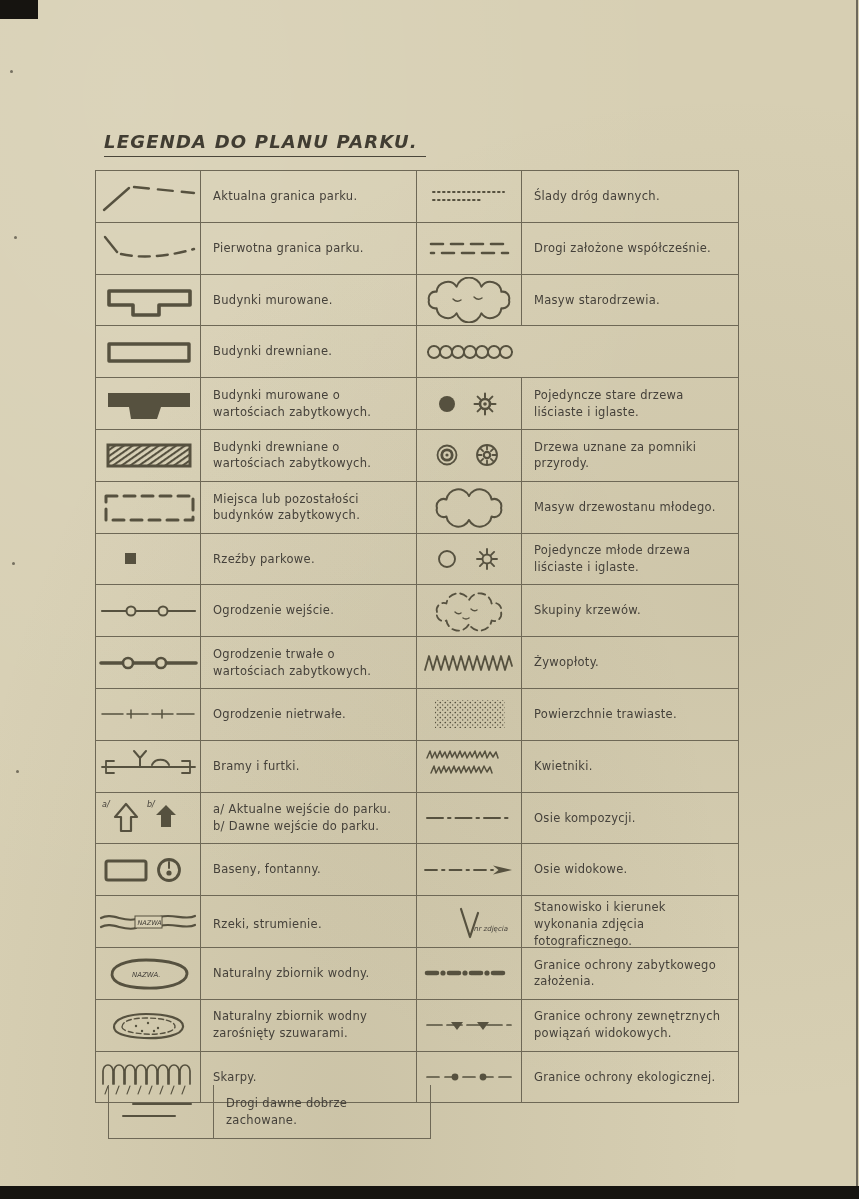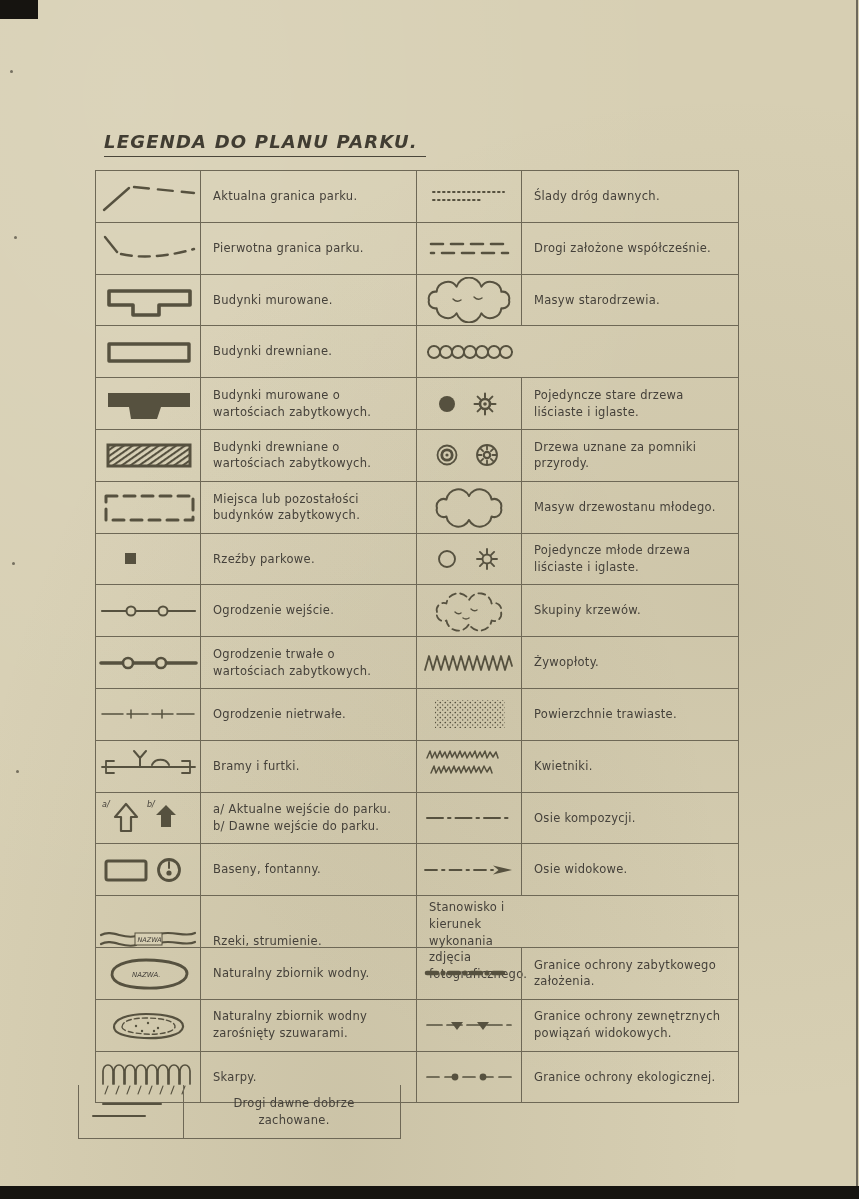--- a/index.html
+++ b/index.html
@@ -22,21 +22,21 @@
     position:absolute;left:104px;top:131px;
     font-size:18px;font-style:italic;font-weight:bold;
     letter-spacing:1.2px;color:#413d32;
     border-bottom:1.5px solid #4a463a;padding-bottom:4px;padding-right:8px;text-align:center;
   }
   .table{position:absolute;left:95px;top:170px;width:642px;border:1px solid var(--tl);}
   .row{display:grid;grid-template-columns:105px 216px 105px 216px;height:50.8px;border-bottom:1px solid var(--tl);}
   .table .row:last-child{border-bottom:none;}
   .row>div{border-right:1px solid var(--tl);min-width:0;}
   .row>div:last-child{border-right:none;}
-  .tail{position:absolute;left:78px;top:1085px;display:grid;grid-template-columns:105px 216px;height:53px;border:1px solid var(--tl);border-top:none;text-align:center;}
+  .tail{position:absolute;left:108px;top:1085px;display:grid;grid-template-columns:105px 216px;height:53px;border:1px solid var(--tl);border-top:none;}
   .tail>div{border-right:1px solid var(--tl);}
   .tail>div:last-child{border-right:none;}
   .sym{display:flex;align-items:center;justify-content:center;}
   .lab{
     display:flex;align-items:center;
     padding:3px 8px 3px 12px;
     font-size:11.5px;color:var(--txt);
     letter-spacing:.3px;line-height:1.45;white-space:pre-line;
   }
   svg{display:block;}
@@ -320,20 +320,26 @@
   <div class="row">
     <div class="sym">
       <svg width="100" height="46" viewBox="0 0 100 46">
         <path class="s" stroke-width="2.2" d="M3 17 C14 11 26 22 38 18 M62 16 C74 12 88 20 97 15"></path>
         <path class="s" stroke-width="2.2" d="M3 26 C14 20 26 31 38 27 M62 25 C74 21 88 29 97 24"></path>
         <rect class="sp" stroke-width="1" x="37" y="15" width="27" height="12"></rect>
         <text class="t" x="39.5" y="24" font-size="6.5">NAZWA</text>
       </svg>
     </div>
     <div class="lab">Rzeki, strumienie.</div>
+    <div class="sym">
+      <svg width="100" height="46" viewBox="0 0 100 46">
+        <path class="s" stroke-width="2.2" d="M42 8 L51 36 L59 12"></path>
+        <text class="t" x="55" y="30" font-size="7">nr zdjęcia</text>
+      </svg>
+    </div>
     <div class="lab">Stanowisko i kierunek wykonania zdjęcia fotograficznego.</div>
   </div>
 
   <div class="row">
     <div class="sym">
       <svg width="100" height="46" viewBox="0 0 100 46">
         <path class="s" stroke-width="2.8" d="M14 25 C13 16 28 10 48 10 C70 10 90 15 89 24 C88 34 68 39 46 38 C26 37 15 33 14 25 Z"></path>
         <text class="t" x="34" y="27" font-size="7">NAZWA.</text>
       </svg>
     </div>

